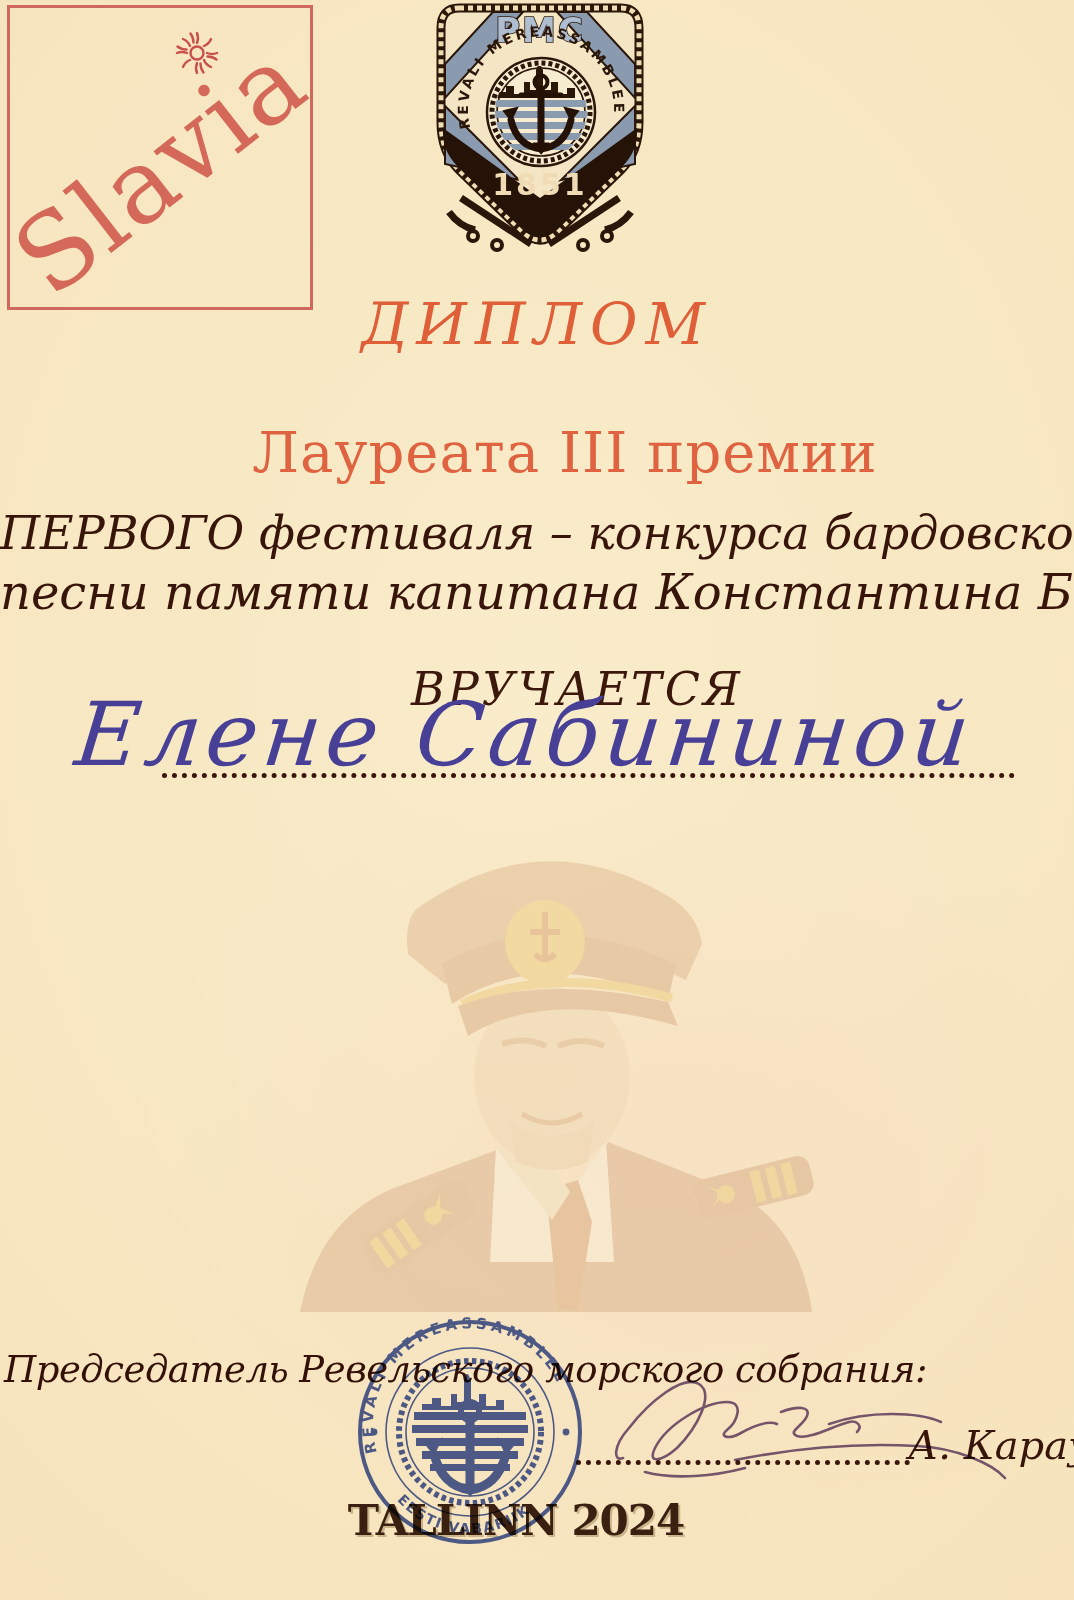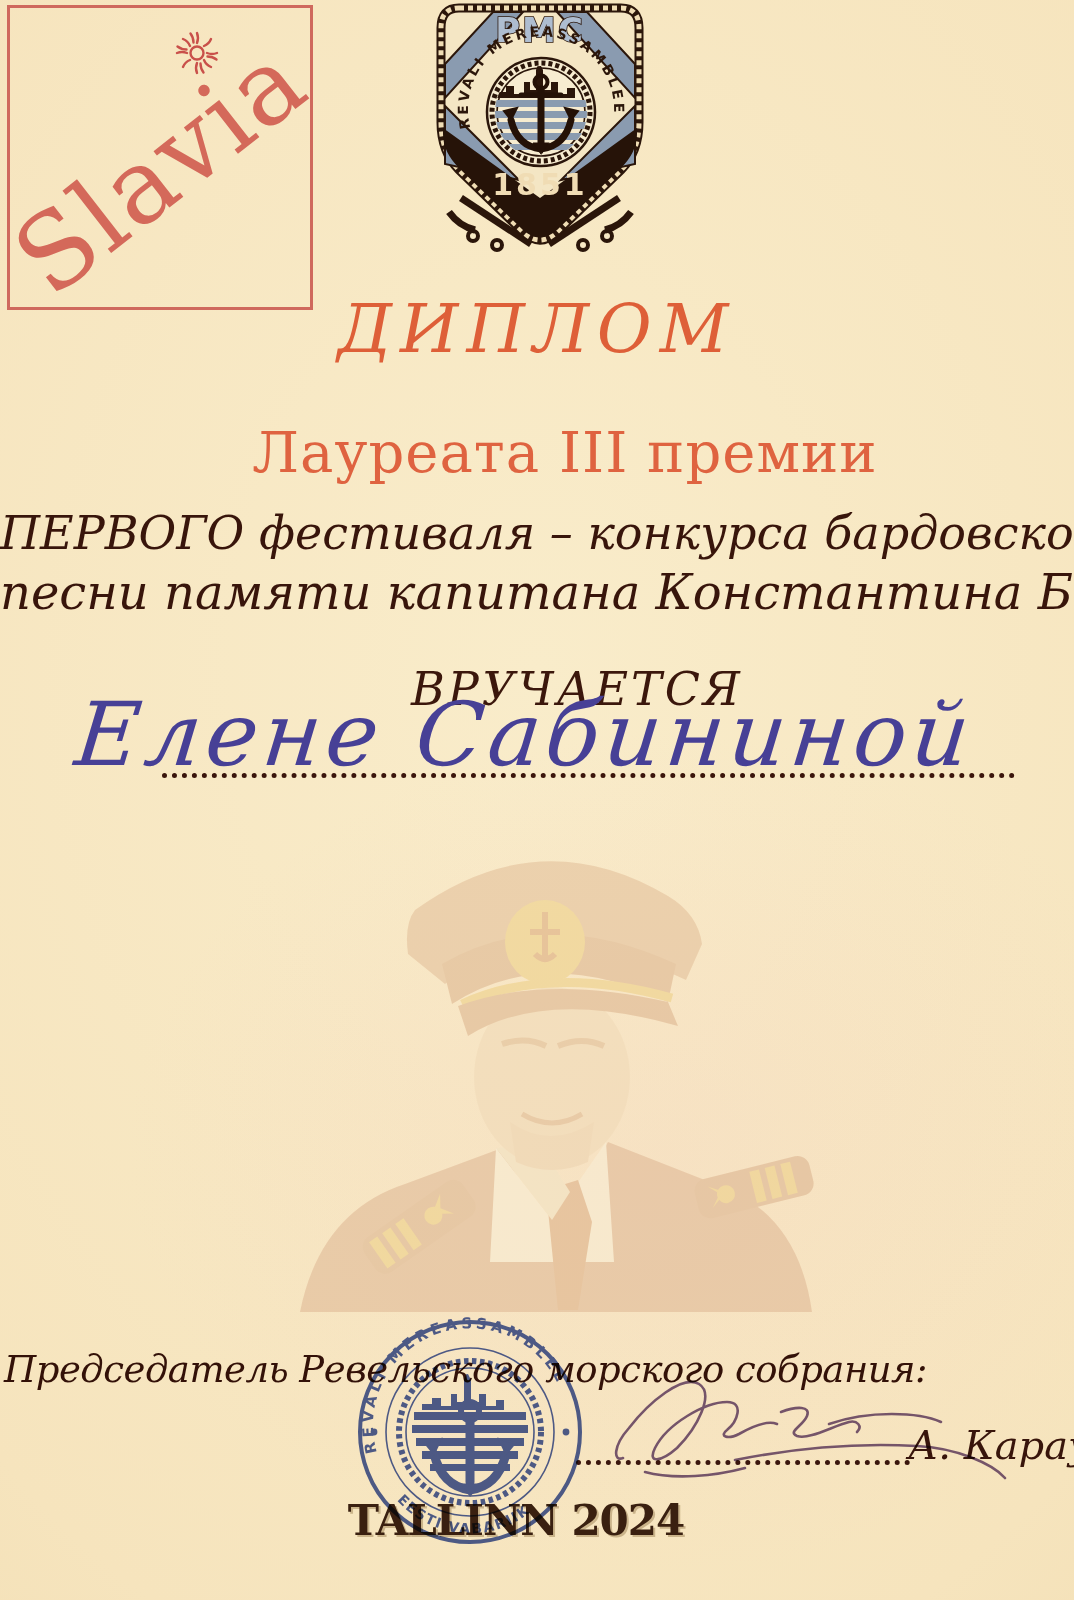--- a/index.html
+++ b/index.html
@@ -19,21 +19,21 @@
   .slavia-text{
     position:absolute;left:50%;top:54%;
     transform:translate(-50%,-50%) rotate(-38deg);
     font-size:104px;color:#d4695a;font-weight:400;
     letter-spacing:2px;white-space:nowrap;
   }
   .sun-icon{position:absolute;left:160px;top:18px;}
   
   .title{
     left:0;width:1074px;top:290px;text-align:center;
-    font-style:italic;font-size:67px;letter-spacing:8px;
+    font-style:italic;font-size:58px;letter-spacing:8px;
     color:#de5f38;white-space:nowrap;
   }
   .subtitle{
     left:0;width:1074px;top:420px;text-align:center;
     font-size:56px;letter-spacing:1px;
     color:#df6340;white-space:nowrap;padding-left:28px;
   }
   .fest-line1{
     left:0;width:1074px;top:506px;text-align:center;
     font-style:italic;font-size:46px;color:#38150b;white-space:nowrap;

